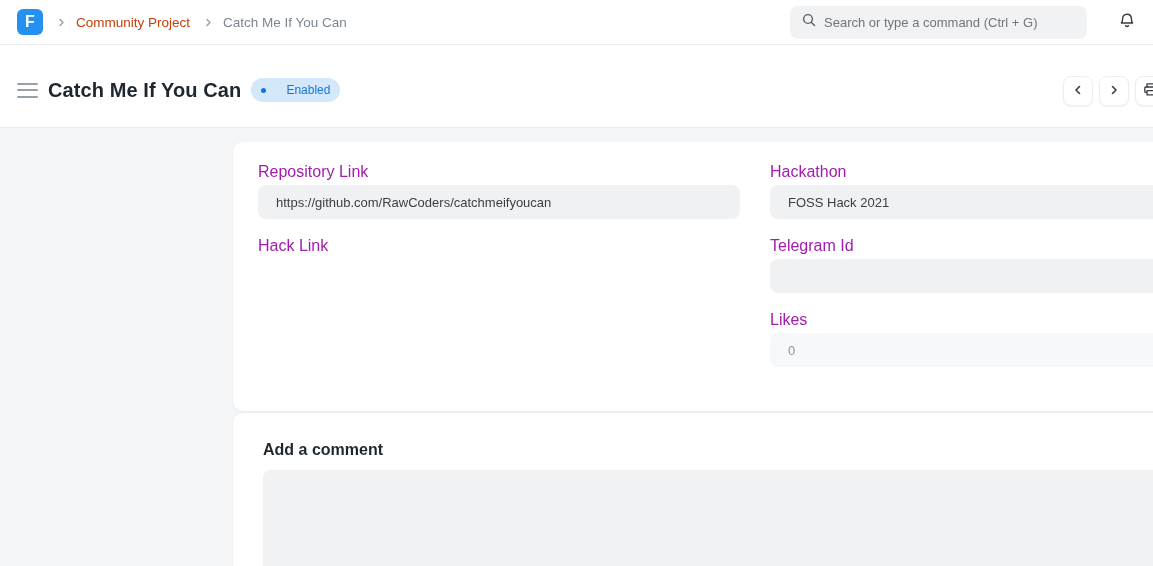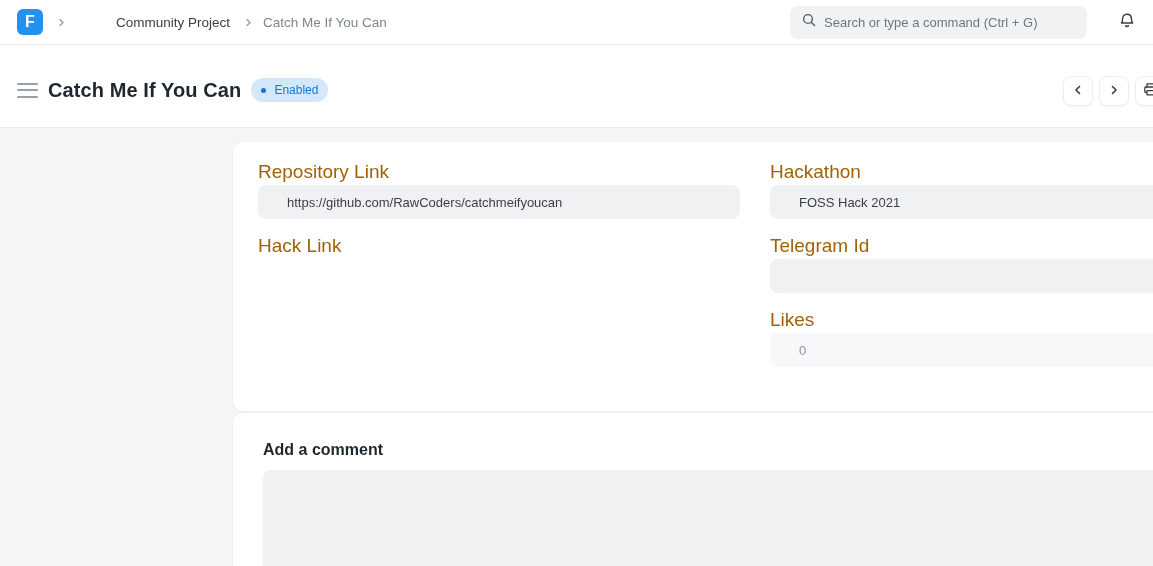--- a/index.html
+++ b/index.html
@@ -20,21 +20,21 @@
   .brand-logo {
     width: 26px; height: 26px; border-radius: 6px; background: #2490ef;
     display: flex; align-items: center; justify-content: center;
     color: #fff; font-weight: bold; font-size: 16px; cursor: pointer;
     flex: none;
   }
   .crumb-sep { margin: 0 10px 0 14px; display: flex; align-items: center; }
   .crumb-sep svg { stroke: #9aa3ab; }
   .crumb { font-size: 13.5px; cursor: pointer; white-space: nowrap; }
   .crumb.active-doc { color: #7c8691; }
-  .crumb.parent { color: #404040; font-weight: 500; margin-left: 40px; }
+  .crumb.parent { color: #c2410c; font-weight: 500; }
   .nav-spacer { flex: 1; }
   .searchbar {
     width: 297px; height: 33px; background: #f0f2f4; border-radius: 8px;
     display: flex; align-items: center; padding: 9px 12px; cursor: text;
   }
   .searchbar svg { flex: none; }
   .searchbar input {
     border: none; outline: none; background: transparent;
     font-family: "Liberation Sans", sans-serif;
     font-size: 13px; color: #4c535a; margin-left: 8px; width: 100%;
@@ -61,21 +61,21 @@
     cursor: pointer; padding: 0;
   }
   .hamburger span { display: block; height: 2px; border-radius: 1px; background: #98a1a9; }
   .page-title {
     font-size: 20px; font-weight: 700; color: #1f272e;
     margin-left: 10px; letter-spacing: .1px; white-space: nowrap;
   }
   .status-badge {
     margin-left: 10px; height: 24px; padding: 0 10px; border-radius: 12px;
     background: #d3e8fb; color: #1476d2; font-size: 12px;
-    display: inline-flex; align-items: center; gap: 8px; white-space: nowrap;
+    display: inline-flex; align-items: center; gap: 20px; white-space: nowrap;
   }
   .status-badge .dot { width: 5px; height: 5px; border-radius: 50%; background: #1476d2; }
   .head-btn {
     position: absolute; top: 31px; width: 30px; height: 30px;
     background: #fff; border: 1px solid #eceef0; border-radius: 8px;
     box-shadow: 0 1px 2px rgba(25,39,52,.06);
     display: flex; align-items: center; justify-content: center; cursor: pointer;
   }
   .head-btn.prev { left: 1063px; }
   .head-btn.next { left: 1099px; }
@@ -88,26 +88,26 @@
   }
   .card {
     position: absolute; left: 233px; width: 1045px;
     background: #fff; border-radius: 10px;
     box-shadow: 0 1px 3px rgba(25,39,52,.05);
   }
   .card.form-card { top: 14px; padding: 22px 25px 25px 25px; }
   .form-grid { display: grid; grid-template-columns: 482px 482px; column-gap: 30px; }
   .field { margin-bottom: 19px; }
   .field label {
-    display: block; font-size: 19px; line-height: 15px;
-    color: #a16207; margin-bottom: 6px;
+    display: block; font-size: 16px; line-height: 15px;
+    color: #a21caf; margin-bottom: 6px;
   }
   .field input {
     width: 100%; height: 34px; border: none; outline: none;
-    background: #f0f1f3; border-radius: 8px; padding: 0 29px;
+    background: #f0f1f3; border-radius: 8px; padding: 0 18px;
     font-family: "Liberation Sans", sans-serif;
     font-size: 13px; color: #3a3f45;
   }
   .field input.readonly { background: #f7f8f9; color: #8e959b; }
 
   .card.comment-card { top: 285px; height: 330px; padding: 28px 30px; }
   .comment-heading { font-size: 16px; font-weight: 700; color: #1f272e; margin-bottom: 11px; }
   .comment-box {
     width: 100%; height: 210px; border: none; outline: none; resize: none;
     background: #f1f2f4; border-radius: 8px; padding: 12px;

